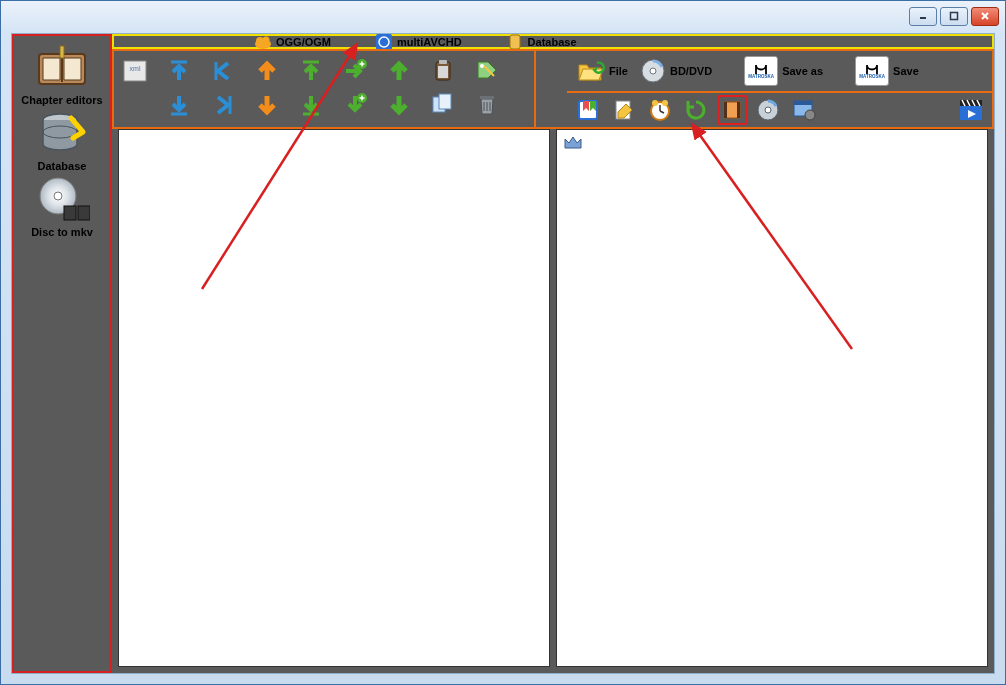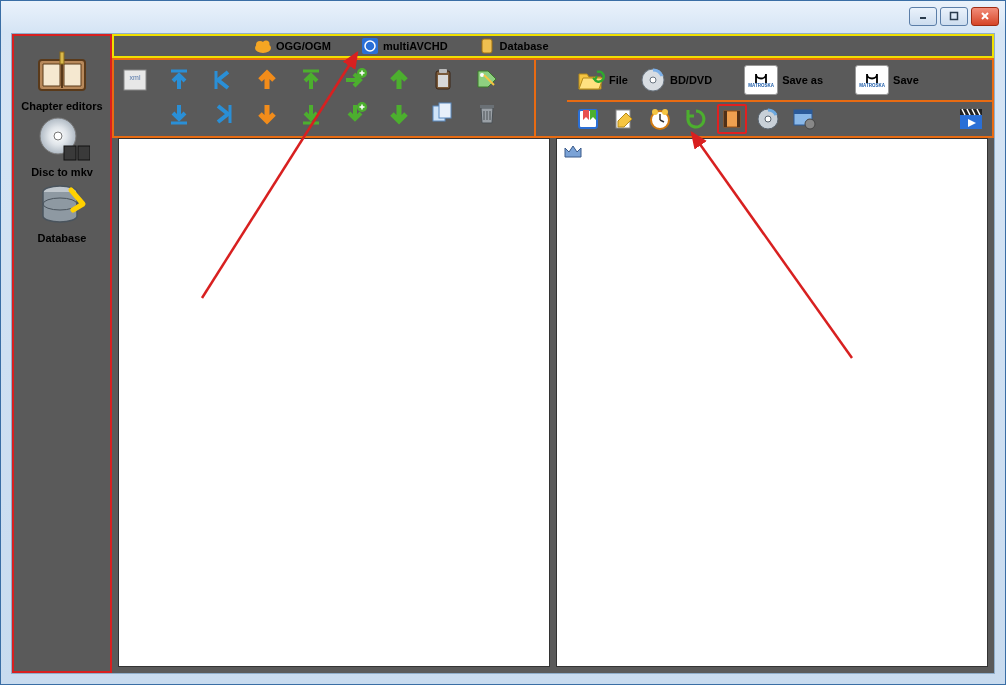--- a/index.html
+++ b/index.html
@@ -41,21 +41,21 @@
   background: #fff;
   border: 1px solid #8faecb;
   display: flex;
 }
 .sidebar {
   width: 100px;
   background: #5a5a5a;
   border: 2px solid #d82020;
   display: flex; flex-direction: column;
   align-items: center;
-  padding-top: 12px;
+  padding-top: 6px;
   position: relative;
 }
 .side-item {
   width: 92px;
   display: flex; flex-direction: column; align-items: center;
   margin-bottom: 2px;
   cursor: pointer;
 }
 .side-icon-box {
   background: #fff;
@@ -65,24 +65,24 @@
   display: flex; align-items: center; justify-content: center;
   margin-bottom: 1px;
 }
 .side-icon-plain {
   width: 72px; height: 52px;
   display: flex; align-items: center; justify-content: center;
 }
 .side-label { color:#000; font-weight: bold; text-align:center; font-size:11px; }
 .main { flex:1; display:flex; flex-direction:column; }
 .tabs-row {
-  height: 24px;
+  height: 15px;
   background: #5a5a5a;
   border: 2px solid #f0e000;
-  display: flex; align-items:center; gap: 30px;
+  display: flex; align-items:center; gap: 44px;
   padding-left: 140px;
   color:#000; font-weight:bold;
 }
 .tab { display:flex; align-items:center; gap:4px; cursor:pointer; }
 .tool-row {
   background: #5a5a5a;
   border: 2px solid #e86b12;
   display: flex;
 }
 .tool-left {
@@ -163,47 +163,47 @@
               <rect x="6" y="10" width="46" height="30" rx="3" fill="#b8895b" stroke="#5a3a1a" stroke-width="2"></rect>
               <path d="M10 14 H27 V36 H10 Z M31 14 H48 V36 H31 Z" fill="#f5e8d0" stroke="#5a3a1a"></path>
               <line x1="29" y1="12" x2="29" y2="38" stroke="#5a3a1a" stroke-width="2"></line>
               <rect x="27" y="2" width="4" height="12" fill="#d9b84a" stroke="#8a6a1a"></rect>
             </svg>
         </div>
         <div class="side-label">Chapter editors</div>
       </div>
       <div class="side-item">
         <div class="side-icon-plain">
+          <svg width="50" height="48" viewBox="0 0 50 48">
+              <ellipse cx="23" cy="10" rx="17" ry="6" fill="#bfc6cc" stroke="#4a545d" stroke-width="1.5"></ellipse>
+              <path d="M6 10 V34 a17 6 0 0 0 34 0 V10" fill="#8e99a2" stroke="#4a545d" stroke-width="1.5"></path>
+              <ellipse cx="23" cy="22" rx="17" ry="6" fill="none" stroke="#4a545d"></ellipse>
+              <path d="M34 8 L46 22 L36 28" fill="none" stroke="#ffd100" stroke-width="5" stroke-linejoin="round" stroke-linecap="round"></path>
+            </svg>
+        </div>
+        <div class="side-label">Database</div>
+      </div>
+      <div class="side-item">
+        <div class="side-icon-plain">
           <svg width="56" height="48" viewBox="0 0 56 48">
               <circle cx="24" cy="20" r="18" fill="url(#g1)" stroke="#777"></circle>
               <defs>
                 <radialGradient id="g1">
                   <stop offset="0" stop-color="#fff"></stop>
                   <stop offset=".5" stop-color="#e0e5ea"></stop>
                   <stop offset="1" stop-color="#b0bac4"></stop>
                 </radialGradient>
               </defs>
               <circle cx="24" cy="20" r="4" fill="#fff" stroke="#777"></circle>
               <rect x="30" y="30" width="12" height="14" fill="#3a3a3a" stroke="#111"></rect>
               <rect x="44" y="30" width="12" height="14" fill="#3a3a3a" stroke="#111"></rect>
             </svg>
         </div>
         <div class="side-label">Disc to mkv</div>
       </div>
-      <div class="side-item">
-        <div class="side-icon-plain">
-          <svg width="50" height="48" viewBox="0 0 50 48">
-              <ellipse cx="23" cy="10" rx="17" ry="6" fill="#bfc6cc" stroke="#4a545d" stroke-width="1.5"></ellipse>
-              <path d="M6 10 V34 a17 6 0 0 0 34 0 V10" fill="#8e99a2" stroke="#4a545d" stroke-width="1.5"></path>
-              <ellipse cx="23" cy="22" rx="17" ry="6" fill="none" stroke="#4a545d"></ellipse>
-              <path d="M34 8 L46 22 L36 28" fill="none" stroke="#ffd100" stroke-width="5" stroke-linejoin="round" stroke-linecap="round"></path>
-            </svg>
-        </div>
-        <div class="side-label">Database</div>
-      </div>
     </div>
 
     <div class="main">
       <div class="tabs-row">
         <div class="tab">
           <svg class="small-icon" viewBox="0 0 18 18">
               <ellipse cx="9" cy="11" rx="8" ry="5" fill="#f5a623"></ellipse>
               <circle cx="6" cy="8" r="4" fill="#f5a623"></circle>
               <circle cx="12" cy="7" r="3.5" fill="#f5a623"></circle>
             </svg>

